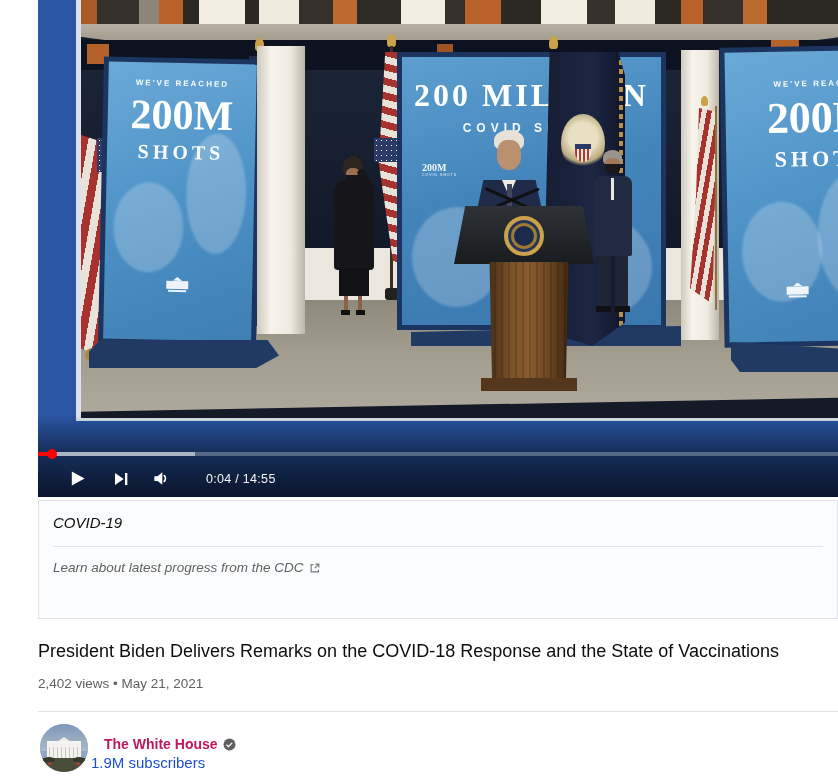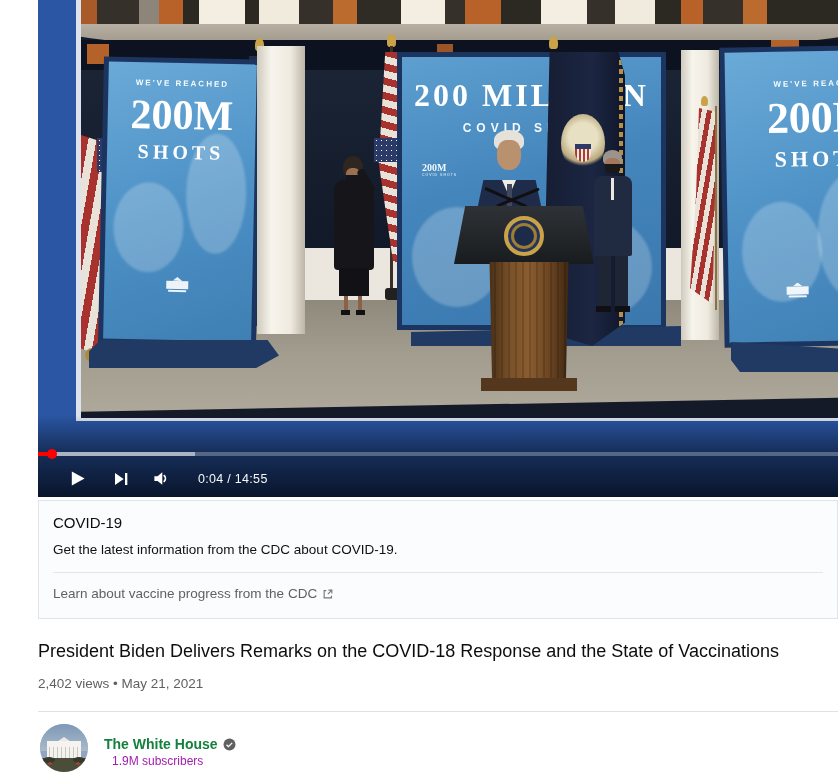--- a/index.html
+++ b/index.html
@@ -54,25 +54,25 @@
             background-size:5px 5px; }
 
   .gradient-overlay { position:absolute; left:0; bottom:0; width:100%; height:82px;
             background:linear-gradient(180deg,rgba(6,14,30,0),rgba(6,14,30,.55) 45%,rgba(5,12,26,.88)); }
   .progress { position:absolute; left:0; top:452px; width:100%; height:4px; background:rgba(255,255,255,.28); }
   .buffered { position:absolute; left:0; top:0; height:100%; background:rgba(255,255,255,.5); }
   .played { position:absolute; left:0; top:0; height:100%; background:#f00; }
   .scrubber { position:absolute; left:9px; top:-3px; width:10px; height:10px; border-radius:50%; background:#f00; }
   .controls { position:absolute; left:0; top:460px; width:100%; height:37px; display:flex; align-items:center; }
   .ctrl-btn { display:flex; align-items:center; justify-content:center; cursor:pointer; }
-  .time-text { color:rgba(255,255,255,.96); font-size:12.5px; letter-spacing:.3px; margin-left:20px; }
+  .time-text { color:rgba(255,255,255,.96); font-size:12.5px; letter-spacing:.3px; margin-left:28px; }
 
   
   .clarify { position:absolute; left:38px; top:500px; width:800px; height:119px;
-             background:#fbfcfd; border:1px solid #e0e3e7; padding:13px 14px 0 14px; }
+             background:#fbfcfd; border:1px solid #e0e3e7; padding:13px 14px 0 14px;font-style:italic; }
   .clarify-title { font-size:15px; color:#0d0d0d; font-weight:500; }
   .clarify-body { font-size:13.5px; color:#111; margin-top:11px; }
   .clarify-divider { border-top:1px solid #e5e5e5; margin-top:15px; }
   .clarify-link { display:flex; align-items:center; gap:5px; margin-top:13px;
                   font-size:13.5px; color:#616161; cursor:pointer; width:max-content; }
 
   
   .v-title { position:absolute; left:38px; top:641px; width:770px;
              font-size:18px; color:#0d0d0d; }
   .v-meta { position:absolute; left:38px; top:676px; font-size:13.5px; color:#606060; }
@@ -85,22 +85,22 @@
             background:linear-gradient(180deg,#7e98b8,#a9bac9); }
   .av-building { position:absolute; left:7px; top:17px; width:34px; height:17px; background:#f4f3ef; }
   .av-pediment { position:absolute; left:15px; top:13px; width:18px; height:5px; background:#ece9e2;
                  clip-path:polygon(10% 100%,50% 0,90% 100%); }
   .av-columns { position:absolute; left:9px; top:23px; width:30px; height:11px;
                 background:repeating-linear-gradient(90deg,rgba(70,70,60,.25) 0 1px,transparent 1px 4px); }
   .av-lawn { position:absolute; left:0; top:34px; width:48px; height:14px; background:#4a4d38; }
   .av-bush1,.av-bush2 { position:absolute; width:12px; height:6px; border-radius:50%; background:#35392a; }
   .av-flower { position:absolute; width:4px; height:3px; border-radius:50%; background:#a24435; }
   .ch-name-row { position:absolute; left:104px; top:736px; display:flex; align-items:center; gap:5px; }
-  .ch-name { font-size:14px; font-weight:bold; color:#15803d; cursor:pointer; }
-  .ch-subs { position:absolute; left:112px; top:754px; font-size:12px; color:#a21caf; }
+  .ch-name { font-size:14px; font-weight:bold; color:#be185d; cursor:pointer; }
+  .ch-subs { position:absolute; left:91px; top:754px; font-size:15px; color:#1d4ed8; }
 </style>
 </head>
 <body>
 
 <div class="player">
 
   <div class="scene">
 
     <div class="ceiling">
       <div style="width:16px;background:#a85a28"></div>
@@ -281,24 +281,23 @@
           <path d="M3 9v6h4l6 5V4L7 9H3z" fill="#fff"></path>
           <path d="M15.5 8.5a5 5 0 010 7" stroke="#fff" stroke-width="2.2" fill="none" stroke-linecap="round"></path>
         </svg>
     </div>
     <span class="time-text">0:04 / 14:55</span>
   </div>
 </div>
 
 <div class="clarify">
   <div class="clarify-title">COVID-19</div>
-  <div class="clarify-body">Get the latest information from the CDC about COVID-19.</div>
   <div class="clarify-divider"></div>
   <div class="clarify-link">
-    <span>Learn about vaccine progress from the CDC</span>
+    <span>Learn about latest progress from the CDC</span>
     <span style="display:flex;">
       <svg width="12" height="12" viewBox="0 0 14 14">
           <path d="M5 3H2.5v8.5H11V9" fill="none" stroke="#757575" stroke-width="1.3"></path>
           <path d="M7.5 2.5H11.5V6.5" fill="none" stroke="#757575" stroke-width="1.3"></path>
           <path d="M11.2 2.8L6.8 7.2" stroke="#757575" stroke-width="1.3"></path>
         </svg>
     </span>
   </div>
 </div>
 

